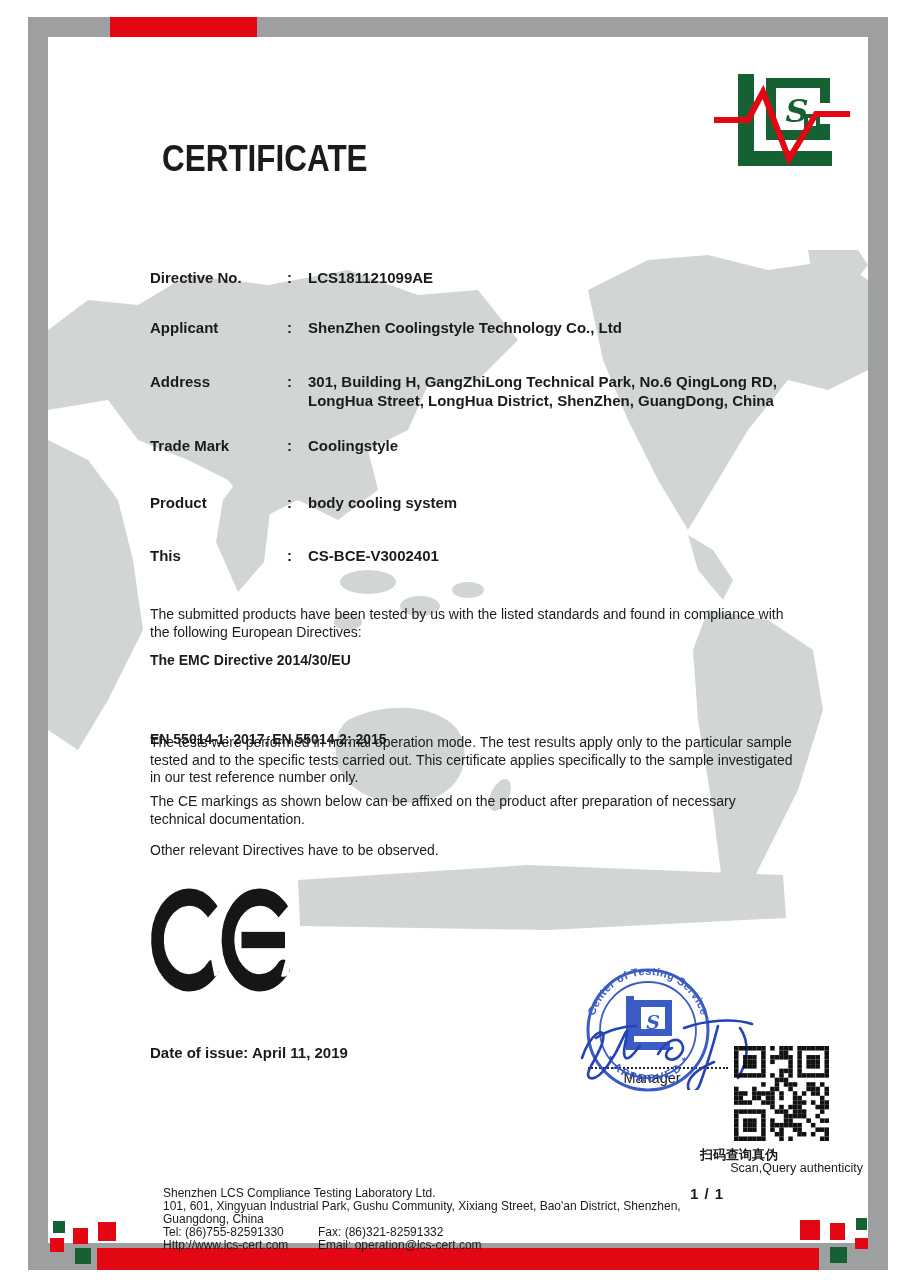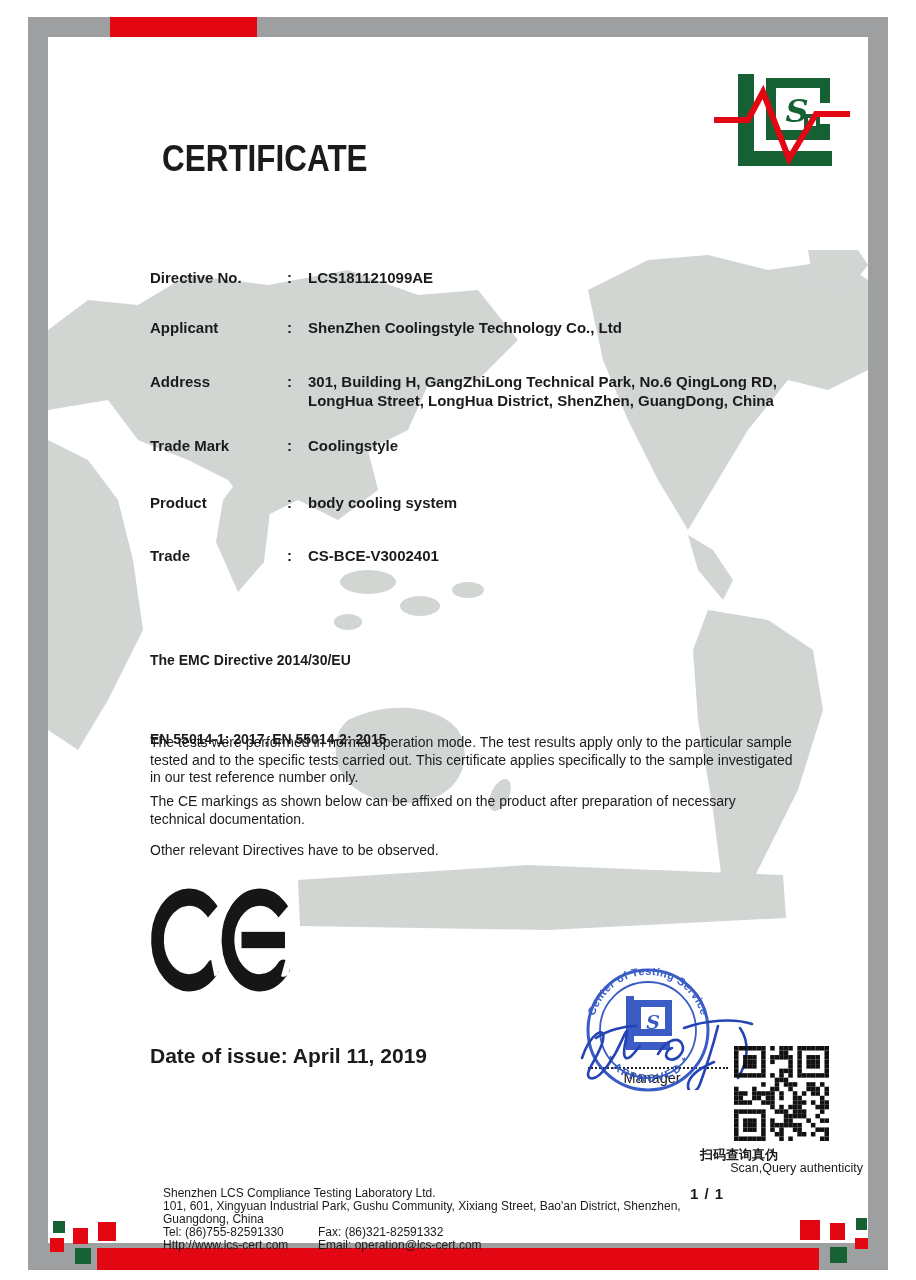--- a/index.html
+++ b/index.html
@@ -27,21 +27,21 @@
   .b{font-weight:bold;}
   
   .foot{position:absolute;left:163px;font-size:12px;line-height:13px;white-space:nowrap;margin-top:48px;}
   .fcol2{position:absolute;left:155px;}
   .pageno{position:absolute;left:690px;top:1185px;font-size:15px;font-weight:bold;letter-spacing:1px;}
   .qrwrap{position:absolute;left:734px;top:1046px;width:95px;height:95px;}
   .qrcap1{position:absolute;left:700px;top:1146px;width:160px;text-align:left;font-size:13px;font-weight:bold;}
   .qrcap2{position:absolute;left:697px;top:1161px;width:166px;text-align:right;font-size:12.5px;}
   .sigline{position:absolute;left:588px;top:1050px;width:140px;height:17px;border-bottom:2px dotted #222;}
   .manager{position:absolute;left:592px;top:1070px;width:120px;text-align:center;font-size:14.5px;}
-  .dateissue{position:absolute;left:150px;top:1044px;font-size:21px;font-weight:bold;}
+  .dateissue{position:absolute;left:150px;top:1044px;font-size:15px;font-weight:bold;}
 </style>
 </head>
 <body>
 
 <div class="page">
 
   <svg class="map" viewBox="0 0 820 800" aria-hidden="true">
     <g fill="#d2d6d3">
       <path d="M0,80 L40,50 90,55 140,25 220,35 300,20 370,45 430,40 470,90 430,130 380,135 360,180 320,200 330,240 290,270 250,250 210,270 180,230 140,210 90,190 60,150 0,160 Z"></path>
       <path d="M190,230 L222,262 216,312 190,342 168,292 175,250 Z"></path>
@@ -110,25 +110,26 @@
     <span class="lab">Trade Mark</span>
     <span class="col">:</span>
     <span class="val">Coolingstyle</span>
   </div>
   <div class="field" style="top:493px;">
     <span class="lab">Product</span>
     <span class="col">:</span>
     <span class="val">body cooling system</span>
   </div>
   <div class="field" style="top:546px;">
-    <span class="lab">Trade</span>
+    <span class="lab">This</span>
     <span class="col">:</span>
     <span class="val">CS-BCE-V3002401</span>
   </div>
 
+  <div class="para" style="top:606px;">The submitted products have been tested by us with the listed standards and found in compliance with the following European Directives:</div>
   <div class="para b" style="top:652px;">The EMC Directive 2014/30/EU</div>
   <div class="para b" style="top:684px;margin-top:47px;">EN 55014-1: 2017, EN 55014-2: 2015</div>
   <div class="para" style="top:734px;">The tests were performed in normal operation mode. The test results apply only to the particular sample tested and to the specific tests carried out. This certificate applies specifically to the sample investigated in our test reference number only.</div>
   <div class="para" style="top:793px;width:640px;">The CE markings as shown below can be affixed on the product after preparation of necessary technical documentation.</div>
   <div class="para" style="top:842px;">Other relevant Directives have to be observed.</div>
 
   <svg class="abs" role="img" style="left:150px;top:886px;" width="150" height="108" viewBox="0 0 200 106" preserveAspectRatio="none" aria-label="CE">
     <circle cx="52" cy="53" r="42" fill="none" stroke="#161616" stroke-width="17" pathLength="360" stroke-dasharray="278 82" transform="rotate(41 52 53)"></circle>
     <circle cx="146" cy="53" r="42" fill="none" stroke="#161616" stroke-width="17" pathLength="360" stroke-dasharray="278 82" transform="rotate(41 146 53)"></circle>
     <rect x="122" y="45" width="58" height="16" fill="#161616"></rect>

